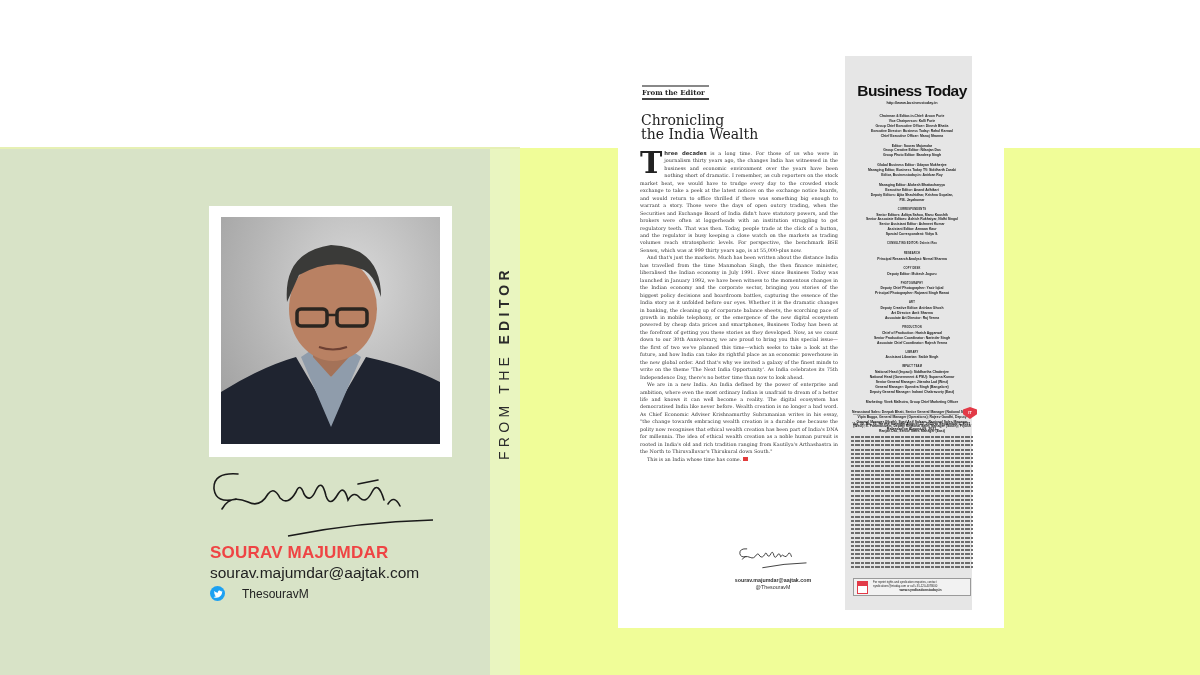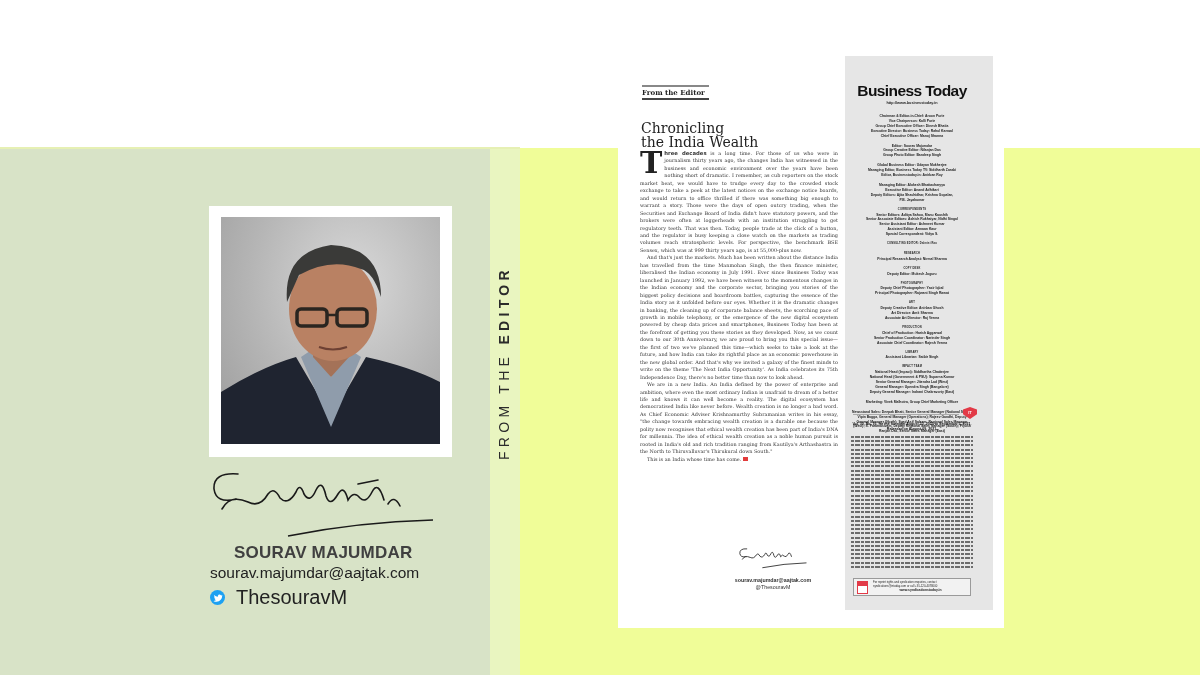--- a/index.html
+++ b/index.html
@@ -13,49 +13,49 @@
   .top-line { position: absolute; left: 0; top: 147px; width: 520px; height: 2px; background: #e6f0b4; }
 
   
   .photo-frame { position: absolute; left: 209px; top: 206px; width: 243px; height: 251px; background: #ffffff; }
   .photo { position: absolute; left: 12px; top: 11px; width: 219px; height: 227px; overflow: hidden;
            background: radial-gradient(ellipse at 60% 30%, #d9d9d9 0%, #b5b5b5 55%, #9a9a9a 100%); }
   .photo svg { width: 100%; height: 100%; display: block; }
 
   
   .signature { position: absolute; left: 208px; top: 464px; width: 230px; height: 80px; }
-  .author-name { position: absolute; left: 210px; top: 543px; font-size: 17px; font-weight: bold; color: #404040; letter-spacing: 0.2px; margin-left: 24px; }
+  .author-name { position: absolute; left: 210px; top: 543px; font-size: 17px; font-weight: bold; color: #ef4444; letter-spacing: 0.2px; }
   .author-email { position: absolute; left: 210px; top: 564px; font-size: 15.5px; color: #222; }
-  .author-twitter { position: absolute; left: 210px; top: 586px; display: flex; align-items: center; gap: 11px; font-size: 20px; color: #222; }
+  .author-twitter { position: absolute; left: 210px; top: 586px; display: flex; align-items: center; gap: 17px; font-size: 12px; color: #222; }
   .twitter-icon { width: 15px; height: 15px; border-radius: 50%; background: #1da1f2; display: inline-flex; align-items: center; justify-content: center; }
   .twitter-icon svg { width: 10px; height: 10px; }
 
   
   .vertical-label { position: absolute; left: 496px; top: 460px; transform-origin: 0 0; transform: rotate(-90deg);
                     font-size: 14px; letter-spacing: 4.3px; color: #2b2b2b; white-space: nowrap; width: 260px; }
   .vertical-label .thin { font-weight: normal; }
   .vertical-label .bold { font-weight: bold; }
 
   
   .mag-page { position: absolute; left: 618px; top: 0; width: 386px; height: 628px; background: #ffffff; }
   .kicker { position: absolute; left: 24px; top: 85px; width: 67px; border-top: 2px solid #888; border-bottom: 2px solid #444;
             padding: 1px 0; font-family: "DejaVu Serif", serif; font-weight: bold; font-size: 7px; color: #222; }
-  .headline { position: absolute; left: 23px; top: 121px; font-family: "DejaVu Serif", serif; font-size: 14px; line-height: 14px; color: #222; width: 190px; }
+  .headline { position: absolute; left: 23px; top: 113px; font-family: "DejaVu Serif", serif; font-size: 14px; line-height: 14px; color: #222; width: 190px; }
   .article { position: absolute; left: 22px; top: 150px; width: 198px; font-family: "DejaVu Serif", serif; font-size: 4.9px; line-height: 7.45px; color: #333; text-align: justify; }
   .article p { text-indent: 7px; margin: 0; }
   .article p.first { text-indent: 0; }
   .dropcap { float: left; font-family: "DejaVu Serif", serif; font-size: 30px; line-height: 24px; font-weight: bold; margin: 1px 2px 0 0; color: #222; }
   .article .lead { font-family: "DejaVu Sans", sans-serif; font-weight: bold; font-size: 5.3px; }
   .end-mark { display: inline-block; width: 5px; height: 4px; background: #e23b3b; margin-left: 2px; }
   .mag-sign { position: absolute; left: 120px; top: 545px; width: 70px; height: 26px; }
   .mag-email { position: absolute; left: 95px; top: 577px; width: 120px; text-align: center; font-size: 5.3px; font-weight: bold; color: #333; }
   .mag-handle { position: absolute; left: 95px; top: 584px; width: 120px; text-align: center; font-size: 5.3px; color: #333; }
 
   
-  .masthead { position: absolute; left: 227px; top: 56px; width: 148px; height: 554px; background: #e6e6e6; }
+  .masthead { position: absolute; left: 227px; top: 56px; width: 127px; height: 554px; background: #e6e6e6; }
   .mh-title { position: absolute; left: 0; top: 26px; width: 134px; text-align: center; font-family: "Liberation Sans", sans-serif; font-weight: bold; font-size: 15.5px; letter-spacing: -0.6px; color: #111; }
   .mh-url { position: absolute; left: 0; top: 45px; width: 134px; text-align: center; font-size: 3.8px; font-weight: bold; color: #222; }
   .mh-credits { position: absolute; left: 6px; top: 58px; width: 122px; text-align: center; font-size: 3.4px; line-height: 4.9px; font-weight: bold; color: #222; }
   .mh-credits .grp { margin-bottom: 5px; }
   .mh-credits .cap { font-size: 2.6px; letter-spacing: 0.2px; }
   .mh-rule { position: absolute; left: 8px; top: 358px; width: 106px; height: 1px; background: #aaa; }
   .mh-badge { position: absolute; left: 118px; top: 351px; width: 14px; height: 12px; background: #e23a47; clip-path: polygon(0 20%, 50% 0, 100% 20%, 100% 60%, 50% 100%, 0 60%); color: #fff; font-size: 4px; font-weight: bold; text-align: center; line-height: 11px; }
   .mh-vol { position: absolute; left: 6px; top: 366px; width: 122px; font-size: 3.6px; font-weight: bold; line-height: 5px; color: #111; text-align: center; }
   .mh-fine { position: absolute; left: 6px; top: 380px; width: 122px; height: 140px; }
   .fine-line { height: 2px; margin: 0 0 2.2px 0; background: repeating-linear-gradient(90deg, #444 0 3px, transparent 3px 4px, #444 4px 9px, transparent 9px 10px); opacity: 0.75; }

